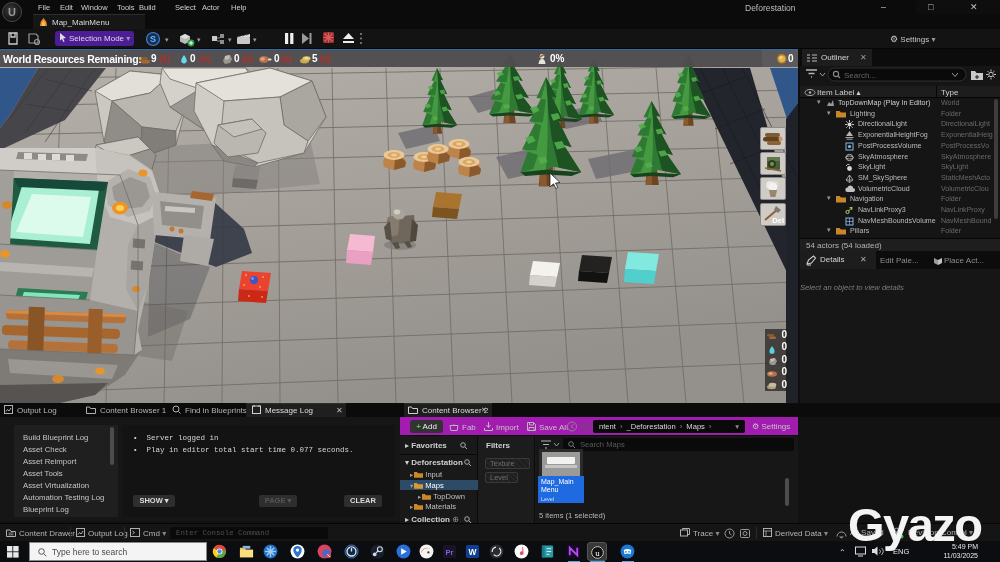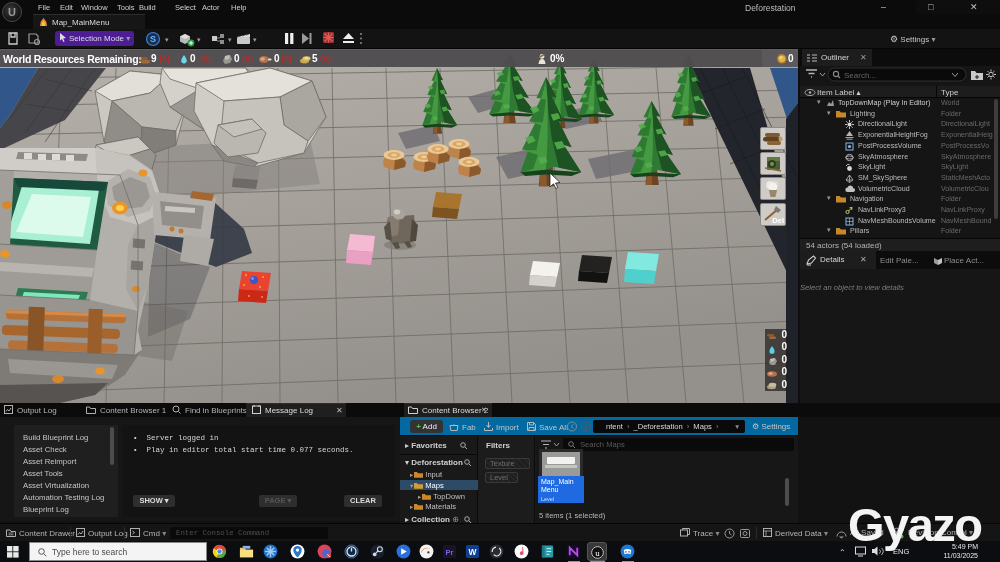--- a/index.html
+++ b/index.html
@@ -720,40 +720,40 @@
   </div>
 
   <div class="abs" style="left:400px;top:0;width:398px;height:120px;background:#1b1b1b">
     <div class="abs" style="left:0;top:0;width:398px;height:14px;background:#0b0b0b"></div>
     <div class="abs" style="left:4px;top:0;width:88px;height:14px;background:#1e1e1e;border-top:1px solid #2e2e2e"></div>
     <div class="abs btab" style="left:8px;top:2px;color:#dedede"><svg class="bti" width="10" height="9">
             <path d="M0.5 2 h3 l1 1.5 h5 v5 h-9 z" fill="none" stroke="#d0d0d0"></path>
           </svg><span>Content Browser 2</span></div>
     <div class="abs" style="left:81px;top:3px;color:#bbb;font-size:7px">✕</div>
 
-    <div class="abs" style="left:0;top:14px;width:398px;height:19px;background:#0369a1;border-bottom:1px solid #0a0a0a">
+    <div class="abs" style="left:0;top:14px;width:398px;height:19px;background:#a21caf;border-bottom:1px solid #0a0a0a">
       <div class="abs" style="left:10px;top:2.5px;width:33px;height:13px;background:#333;border-radius:3px;color:#eee;font-size:8px;text-align:center;line-height:13px"><span style="color:#5cc24e;font-weight:bold">+</span> Add</div>
       <div class="abs cbt" style="left:49px;top:5px"><svg class="bti" width="10" height="9">
               <path d="M1 3.5 h8 l-0.8 5 h-6.4 z" fill="none" stroke="#b8b8b8"></path>
               <path d="M3.5 3.5 a2.5 2.5 0 0 1 3 0" fill="none" stroke="#b8b8b8"></path>
             </svg>Fab</div>
       <div class="abs cbt" style="left:84px;top:5px"><svg class="bti" width="9" height="9">
               <path d="M4.5 0 v5 M2.5 3 l2 2.5 l2 -2.5 M0.5 6 v2.5 h8 V6" fill="none" stroke="#b8b8b8"></path>
             </svg>Import</div>
       <div class="abs cbt" style="left:127px;top:5px"><svg class="bti" width="9" height="9">
               <path d="M0.5 0.5 h6 l2 2 v6 h-8 z M2.5 0.5 v2.5 h4 v-2.5 M2 8.5 v-3 h5 v3" fill="none" stroke="#b8b8b8"></path>
             </svg>Save All</div>
       <svg class="abs" style="left:167px;top:4px" width="26" height="11">
             <circle cx="5" cy="5.5" r="4.5" fill="none" stroke="#8a8a8a"></circle>
             <path d="M6.5 3.5 L4 5.5 L6.5 7.5" fill="none" stroke="#8a8a8a"></path>
             <circle cx="19" cy="5.5" r="4.5" fill="none" stroke="#5a5a5a"></circle>
             <path d="M17.5 3.5 L20 5.5 L17.5 7.5" fill="none" stroke="#5a5a5a"></path>
           </svg>
       <div class="abs" style="left:193px;top:2.5px;width:152px;height:13px;background:#0a0a0a;border-radius:2px;color:#d8d8d8;font-size:7.6px;line-height:13px">
-        <span style="margin-left:13px">ntent</span><span class="crar">›</span><span>_Deforestation</span><span class="crar">›</span><span>Maps</span><span class="crar">›</span>
+        <span style="margin-left:6px">ntent</span><span class="crar">›</span><span>_Deforestation</span><span class="crar">›</span><span>Maps</span><span class="crar">›</span>
         <span style="position:absolute;right:6px;color:#888">▾</span>
       </div>
       <div class="abs cbt" style="left:352px;top:5px"><span style="font-size:8px">⚙</span> Settings</div>
     </div>
 
     <div class="abs" style="left:0;top:33px;width:78px;height:87px;background:#191919;border-right:1px solid #0a0a0a">
       <div class="abs" style="left:5px;top:5px;color:#cfcfcf;font-size:8px">▸ <b style="font-weight:bold">Favorites</b></div>
       <svg class="abs" style="left:60px;top:6px" width="8" height="8">
             <circle cx="3" cy="3" r="2.3" fill="none" stroke="#aaa"></circle>
             <path d="M5 5 l2 2" stroke="#aaa"></path>

